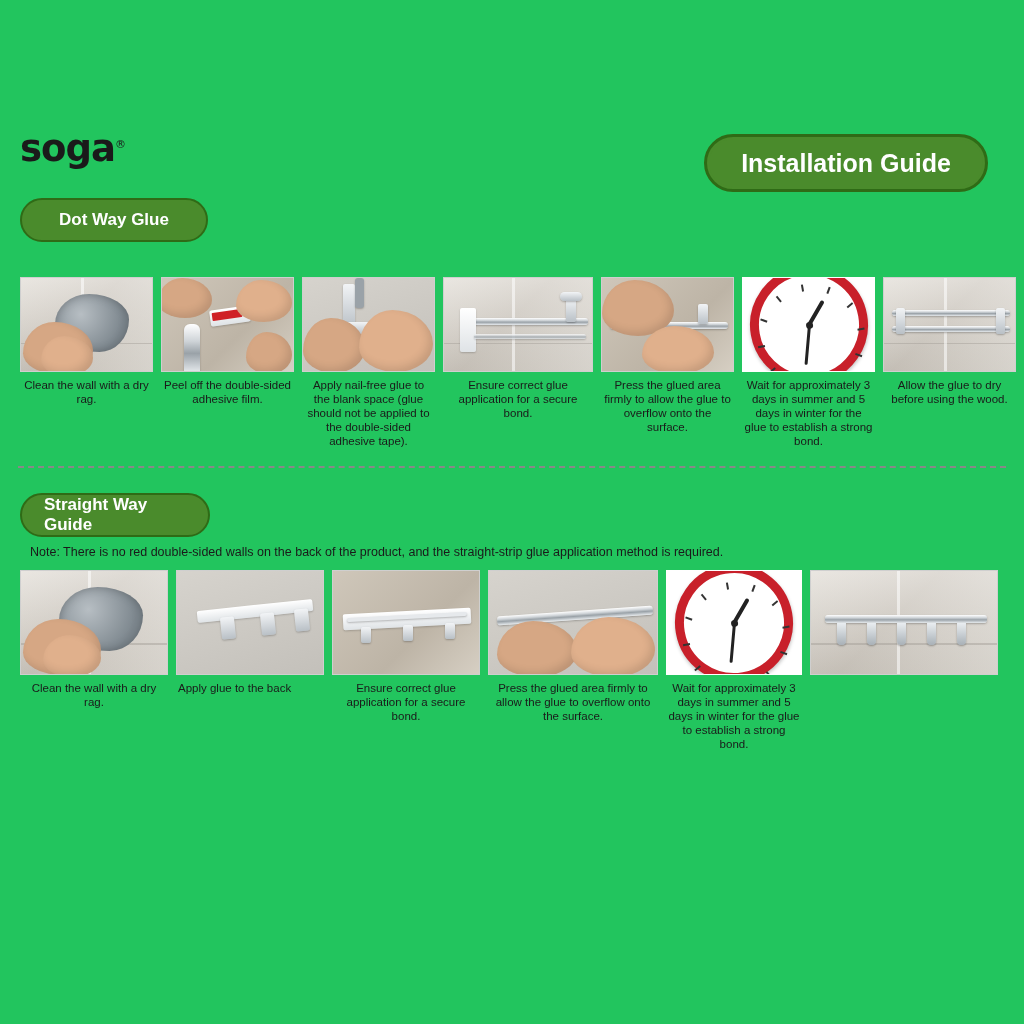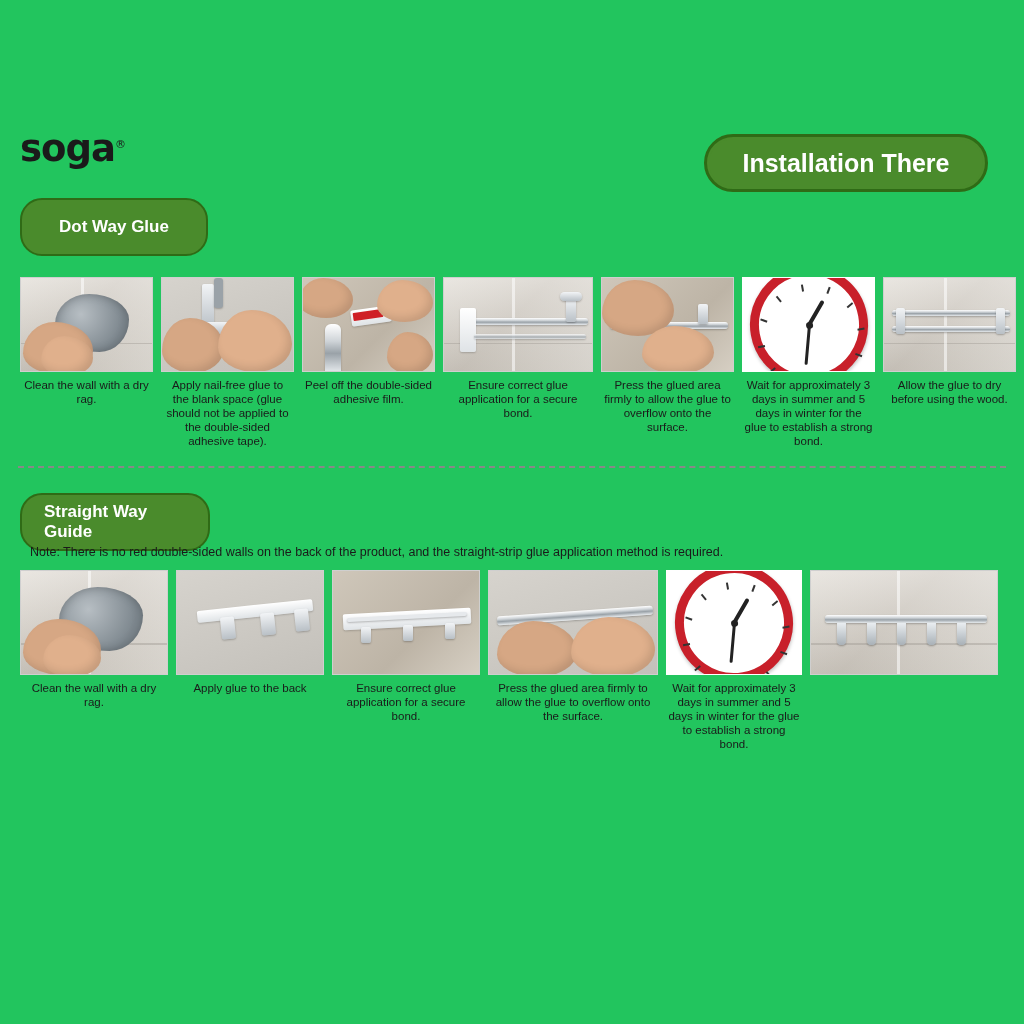--- a/index.html
+++ b/index.html
@@ -46,21 +46,21 @@
   }
   .guide-pill span {
     color: #ffffff;
     font-size: 25px;
     font-weight: bold;
   }
 
   
   .sec-pill {
     position: absolute;
-    height: 58px;
+    height: 44px;
     border-radius: 22px;
     background: #4a8b2c;
     border: 2px solid #2f6b16;
     display: flex; align-items: center; justify-content: center;
     padding: 0 22px;
   }
   .sec-pill span {
     color: #ffffff;
     font-size: 17px;
     font-weight: bold;
@@ -75,21 +75,21 @@
     color: #1a1a1a;
   }
   #note-dot { left: 24px; top: 249px; }
   #note-straight { left: 30px; top: 545px; }
 
   
   .row { position: absolute; display: flex; }
   #row-dot { left: 20px; top: 277px; }
   #row-straight { left: 20px; top: 570px; }
 
-  .step { display: flex; flex-direction: column; align-items: center; }
+  .step { display: flex; flex-direction: column; align-items: flex-start; }
   .thumb {
     border: 1px solid #cfcfcf;
     overflow: hidden;
     position: relative;
     background: #d8d4cc;
   }
   .cap {
     font-size: 11.5px;
     line-height: 1.22;
     color: #1a1a1a;
@@ -238,62 +238,62 @@
 </head>
 <body>
 
 <div class="page">
 
   <div class="logo">
     <span>soga</span><span class="reg">®</span>
   </div>
 
   <div class="guide-pill">
-    <span>Installation There</span>
+    <span>Installation Guide</span>
   </div>
 
   <div class="sec-pill" id="pill-dot">
     <span>Dot Way Glue</span>
   </div>
 
   <div class="row" id="row-dot">
 
     <div class="step" style="width:133px; margin-right:8px;">
       <div class="thumb" style="width:133px;height:95px;">
         <div class="tile-bg grout"></div>
         <div class="rag" style="left:34px;top:16px;width:74px;height:58px;"></div>
         <div class="hand" style="left:2px;top:44px;width:70px;height:52px;"></div>
         <div class="hand light" style="left:20px;top:58px;width:52px;height:40px;"></div>
       </div>
       <div class="cap">Clean the wall with a dry rag.</div>
-    </div>
-
-    <div class="step" style="width:133px; margin-right:8px;">
-      <div class="thumb" style="width:133px;height:95px;">
-        <div class="tile-bg cool"></div>
-        <div class="bracket" style="left:40px;top:6px;width:12px;height:44px;"></div>
-        <div class="bracket" style="left:30px;top:44px;width:46px;height:12px;"></div>
-        <div class="bar" style="left:52px;top:0px;width:9px;height:30px;background:#9aa2a8;"></div>
-        <div class="hand" style="left:0px;top:40px;width:62px;height:55px;"></div>
-        <div class="hand light" style="left:56px;top:32px;width:74px;height:62px;"></div>
-      </div>
-      <div class="cap">Apply nail-free glue to the blank space (glue should not be applied to the double-sided adhesive tape).</div>
     </div>
 
     <div class="step" style="width:133px; margin-right:8px;">
       <div class="thumb" style="width:133px;height:95px;">
         <div class="tile-bg warm"></div>
         <div class="bar" style="left:22px;top:46px;width:16px;height:49px;border-radius:6px 6px 0 0;"></div>
         <div class="whitestrip" style="left:48px;top:30px;width:40px;height:16px;transform:rotate(-8deg);"></div>
         <div class="redtape" style="left:50px;top:33px;width:30px;height:8px;transform:rotate(-8deg);"></div>
         <div class="hand" style="left:-4px;top:0px;width:54px;height:40px;"></div>
         <div class="hand light" style="left:74px;top:2px;width:56px;height:42px;"></div>
         <div class="hand" style="left:84px;top:54px;width:46px;height:42px;"></div>
       </div>
       <div class="cap">Peel off the double-sided adhesive film.</div>
+    </div>
+
+    <div class="step" style="width:133px; margin-right:8px;">
+      <div class="thumb" style="width:133px;height:95px;">
+        <div class="tile-bg cool"></div>
+        <div class="bracket" style="left:40px;top:6px;width:12px;height:44px;"></div>
+        <div class="bracket" style="left:30px;top:44px;width:46px;height:12px;"></div>
+        <div class="bar" style="left:52px;top:0px;width:9px;height:30px;background:#9aa2a8;"></div>
+        <div class="hand" style="left:0px;top:40px;width:62px;height:55px;"></div>
+        <div class="hand light" style="left:56px;top:32px;width:74px;height:62px;"></div>
+      </div>
+      <div class="cap">Apply nail-free glue to the blank space (glue should not be applied to the double-sided adhesive tape).</div>
     </div>
 
     <div class="step" style="width:150px; margin-right:8px;">
       <div class="thumb" style="width:150px;height:95px;">
         <div class="tile-bg grout"></div>
         <div class="bar" style="left:18px;top:40px;width:126px;height:7px;"></div>
         <div class="bracket" style="left:122px;top:20px;width:10px;height:24px;"></div>
         <div class="bracket" style="left:116px;top:14px;width:22px;height:9px;border-radius:5px;"></div>
         <div class="whitestrip" style="left:16px;top:30px;width:16px;height:44px;"></div>
         <div class="bar" style="left:30px;top:56px;width:112px;height:5px;opacity:.8;"></div>

